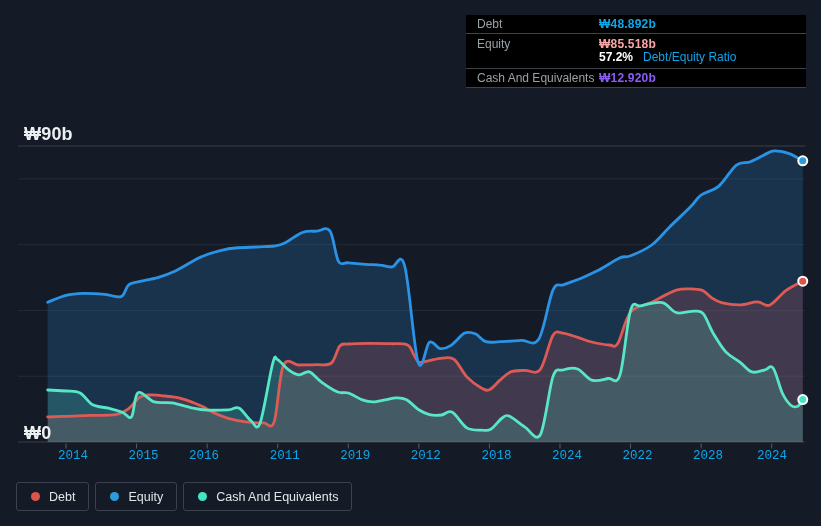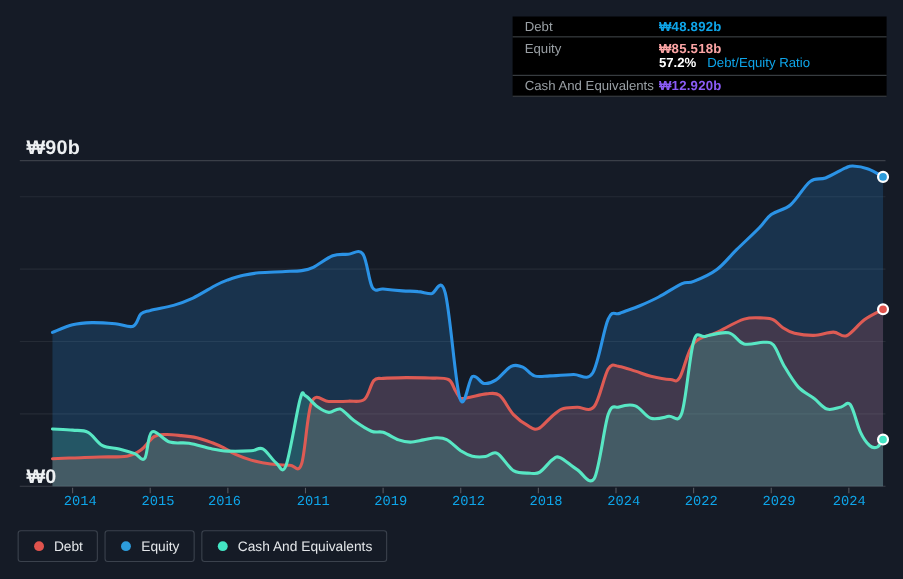--- a/index.html
+++ b/index.html
@@ -71,21 +71,21 @@
   <div id="xaxis">
       <span class="xtick" style="left: 44px;">2014</span>
       <span class="xtick" style="left: 114.57px;">2015</span>
       <span class="xtick" style="left: 175px;">2016</span>
       <span class="xtick" style="left: 255.71px;">2011</span>
       <span class="xtick" style="left: 326.28px;">2019</span>
       <span class="xtick" style="left: 396.85px;">2012</span>
       <span class="xtick" style="left: 467.42px;">2018</span>
       <span class="xtick" style="left: 537.99px;">2024</span>
       <span class="xtick" style="left: 608.56px;">2022</span>
-      <span class="xtick" style="left: 679.13px;">2029</span>
+      <span class="xtick" style="left: 679.13px;">2028</span>
       <span class="xtick" style="left: 743px;">2024</span>
     </div>
 
   <div class="tooltip">
     <div class="tt-row tt-debt">
       <span class="tt-label">Debt</span>
       <span class="tt-value" style="color: #0ea5e9;">₩48.892b</span>
     </div>
     <div class="tt-row tt-equity">
       <span class="tt-label">Equity</span>

